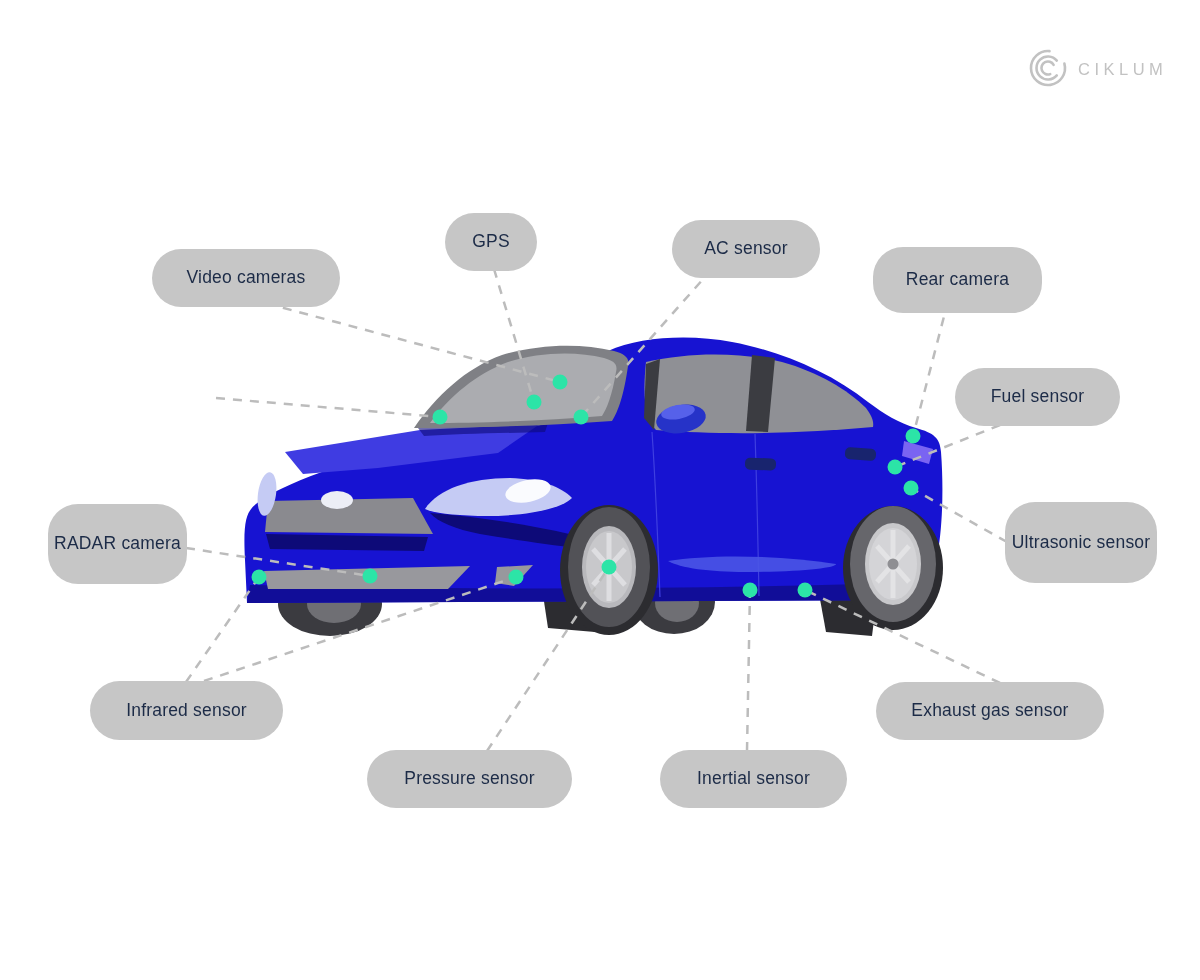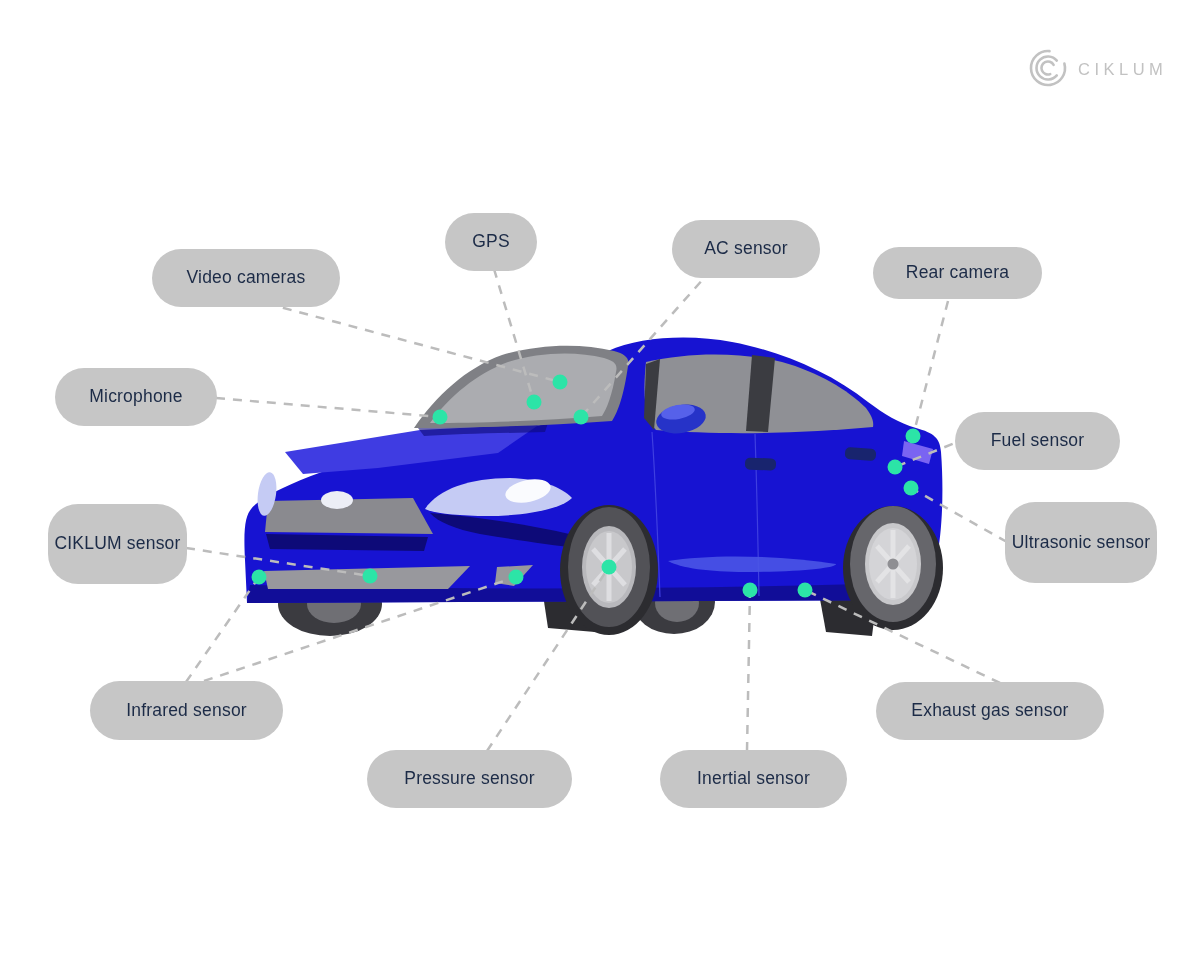--- a/index.html
+++ b/index.html
@@ -163,23 +163,22 @@
         <path d="M 1050.2 74.1 A 6.5 6.5 0 1 1 1053.6 64.8"></path>
       </g>
       <text class="logo-text" x="1078" y="75">CIKLUM</text>
     </g>
   </svg>
 
   <div id="pills">
       <div class="pill" style="left: 152px; top: 249px; width: 188px; height: 58px;">Video cameras</div>
       <div class="pill" style="left: 445px; top: 213px; width: 92px; height: 58px;">GPS</div>
       <div class="pill" style="left: 672px; top: 213px; width: 148px; height: 58px; margin-top: 7px;">AC sensor</div>
-      <div class="pill" style="left: 873px; top: 247px; width: 169px; height: 52px; text-align: right;">Rear camera</div>
-      <div class="pill" style="left: 55px; top: 368px; width: 162px; height: 58px;">Microphone</div>
-      <div class="pill" style="left: 955px; top: 368px; width: 165px; height: 58px; margin-top: 44px;">Fuel sensor</div>
-      <div class="pill" style="left: 48px; top: 504px; width: 139px; height: 80px;">CIKLUM sensor</div>
+      <div class="pill" style="left: 873px; top: 247px; width: 169px; height: 66px; text-align: right;">Rear camera</div>
+      <div class="pill" style="left: 955px; top: 368px; width: 165px; height: 58px;">Fuel sensor</div>
+      <div class="pill" style="left: 48px; top: 504px; width: 139px; height: 80px;">RADAR camera</div>
       <div class="pill" style="left: 1005px; top: 502px; width: 152px; height: 81px;">Ultrasonic sensor</div>
       <div class="pill" style="left: 90px; top: 681px; width: 193px; height: 59px;">Infrared sensor</div>
       <div class="pill" style="left: 367px; top: 750px; width: 205px; height: 58px;">Pressure sensor</div>
       <div class="pill" style="left: 660px; top: 750px; width: 187px; height: 58px;">Inertial sensor</div>
       <div class="pill" style="left: 876px; top: 682px; width: 228px; height: 58px;">Exhaust gas sensor</div>
     </div>
 </div>
 
 </body></html>

